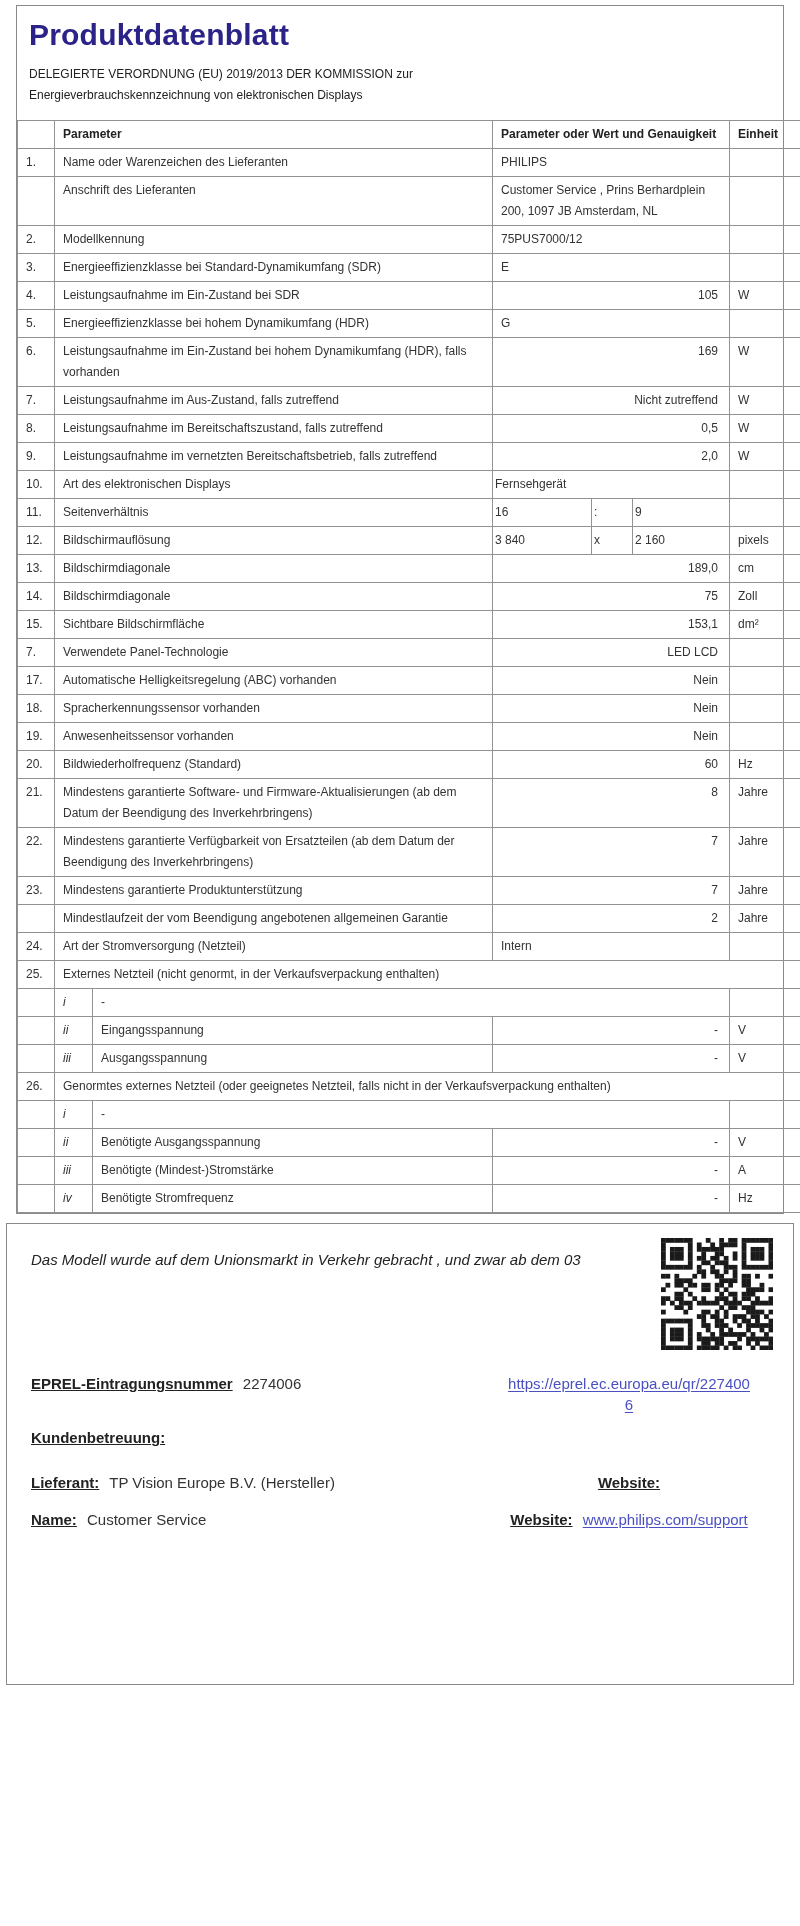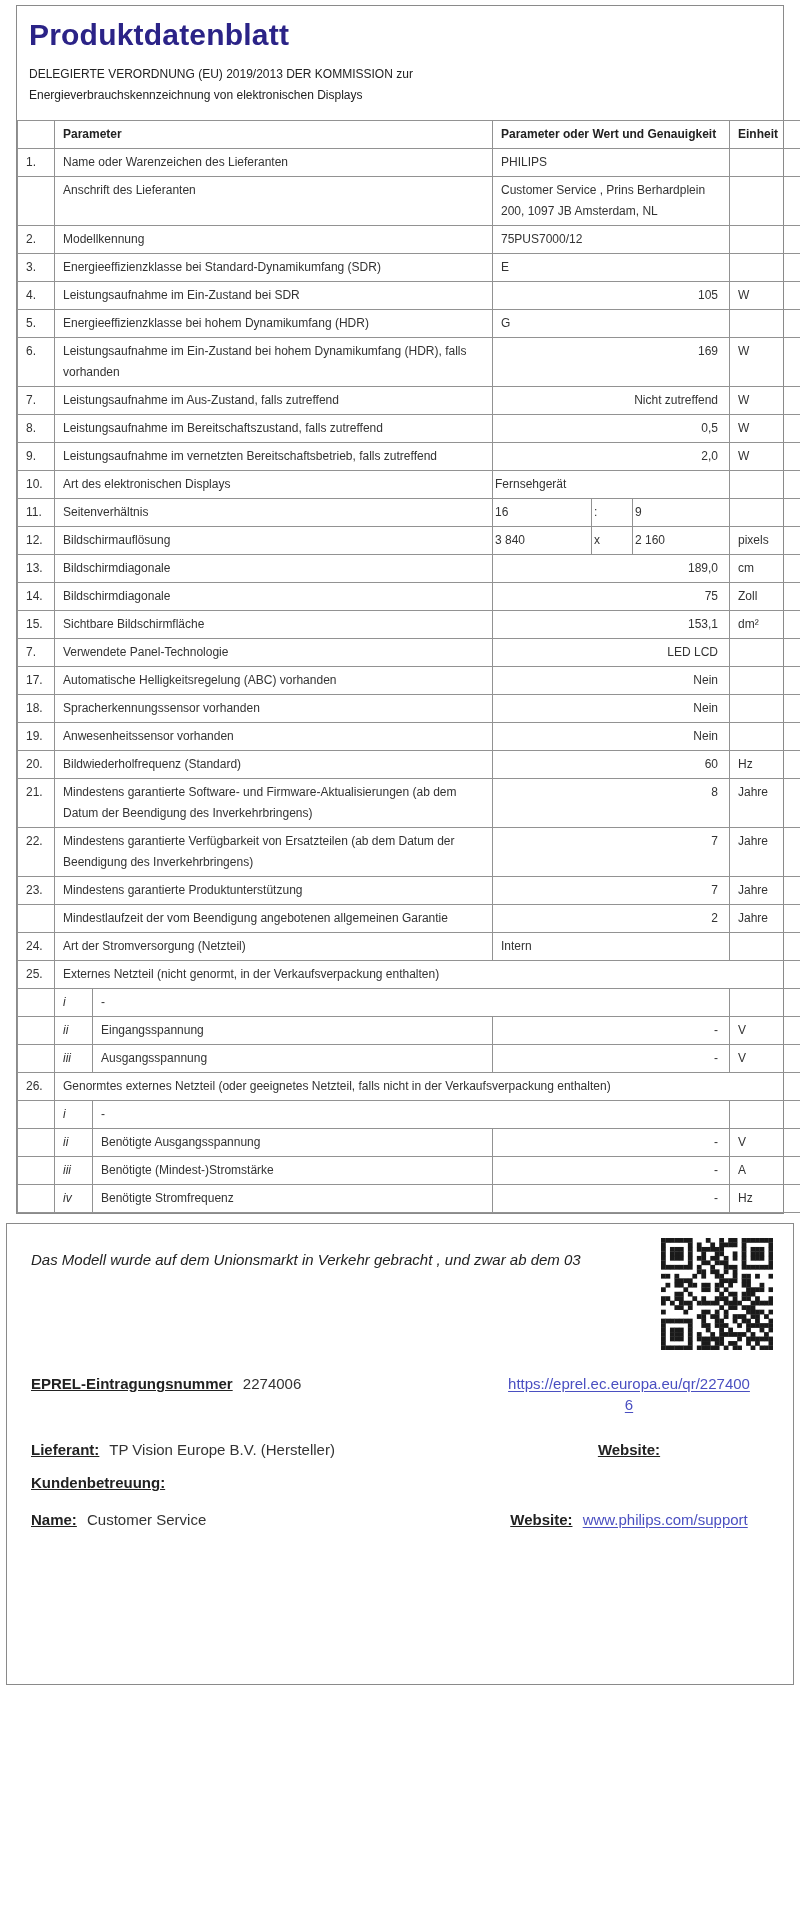--- a/index.html
+++ b/index.html
@@ -624,35 +624,35 @@
   <div class="f-row eprel-row">
     <div class="f-left">
       <span class="b">EPREL-Eintragungsnummer</span><span class="lbl-gap"></span>
       <span>2274006</span>
     </div>
     <div class="f-right">
       <a class="link wraplink">https://eprel.ec.europa.eu/qr/2274006</a>
     </div>
   </div>
 
+  <div class="f-row row-kunden">
+    <div class="f-left">
+      <span class="b">Kundenbetreuung:</span>
+    </div>
+    <div class="f-right"></div>
+  </div>
+
   <div class="f-row row-lieferant">
     <div class="f-left">
       <span class="b">Lieferant:</span><span class="lbl-gap"></span>
       <span>TP Vision Europe B.V. (Hersteller)</span>
     </div>
     <div class="f-right">
       <span class="b">Website:</span>
     </div>
-  </div>
-
-  <div class="f-row row-kunden">
-    <div class="f-left">
-      <span class="b">Kundenbetreuung:</span>
-    </div>
-    <div class="f-right"></div>
   </div>
 
   <div class="f-row row-name">
     <div class="f-left">
       <span class="b">Name:</span><span class="lbl-gap"></span>
       <span>Customer Service</span>
     </div>
     <div class="f-right">
       <span class="b">Website:</span><span class="lbl-gap"></span>
       <a class="link">www.philips.com/support</a>

